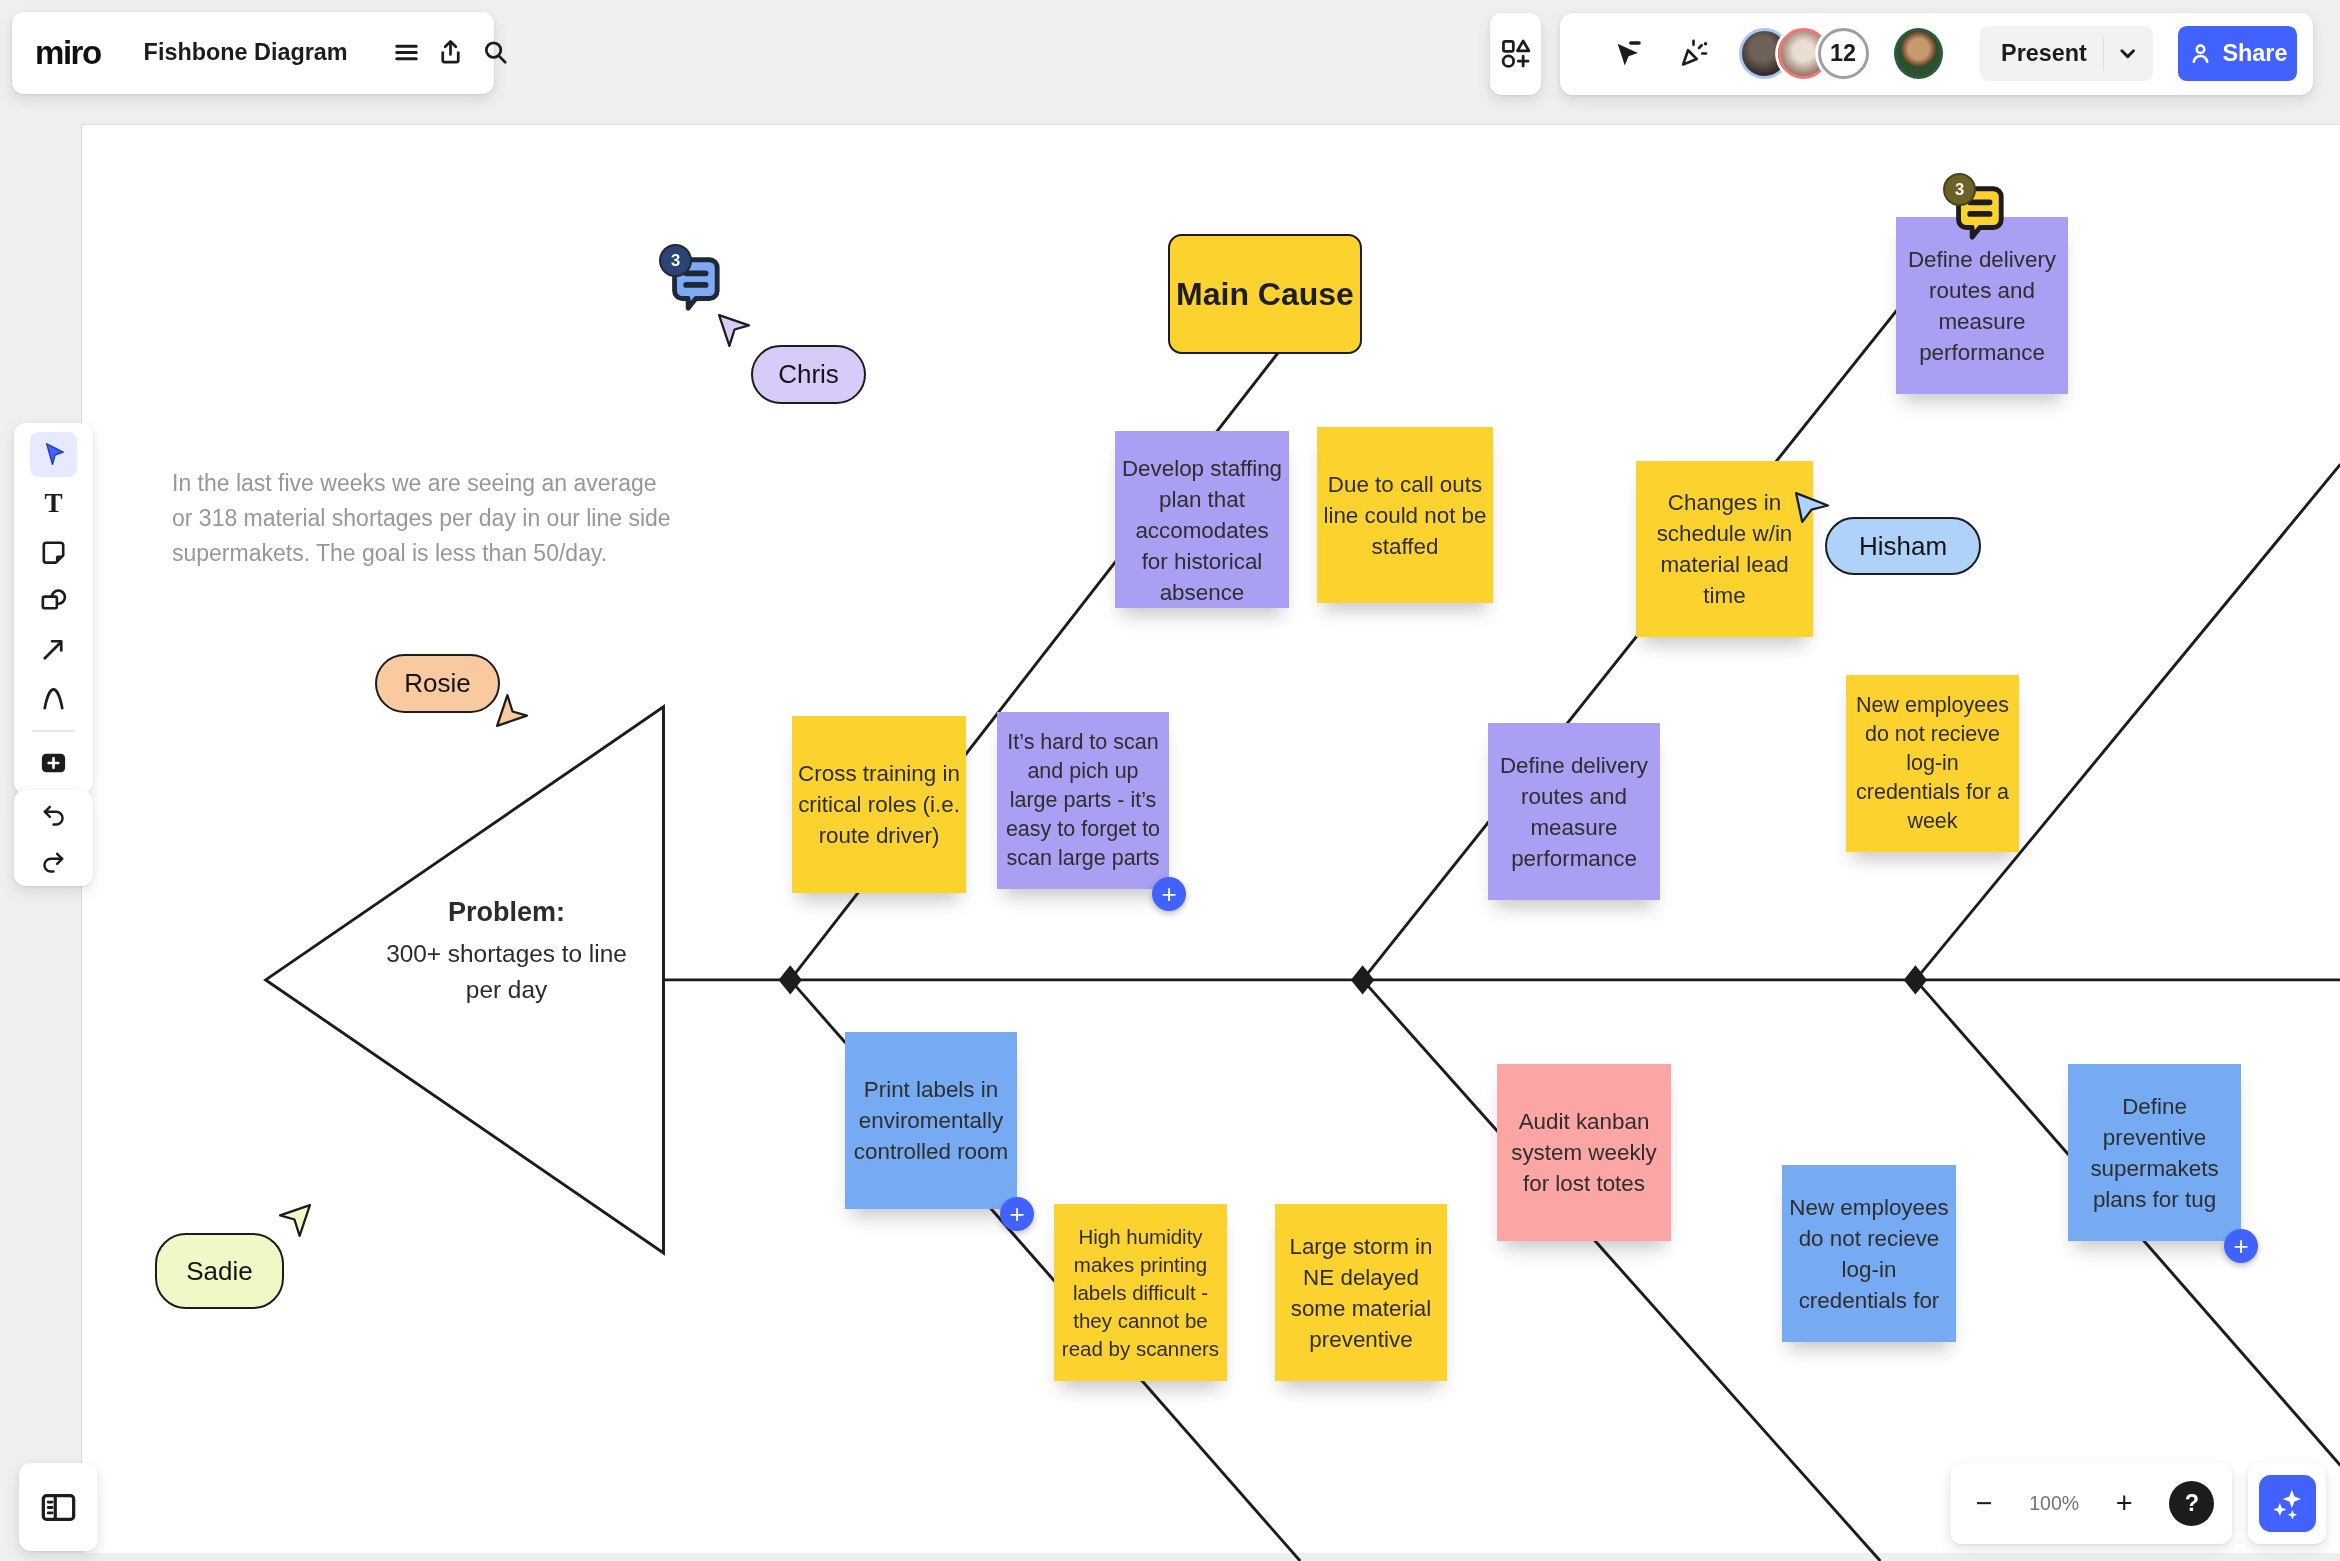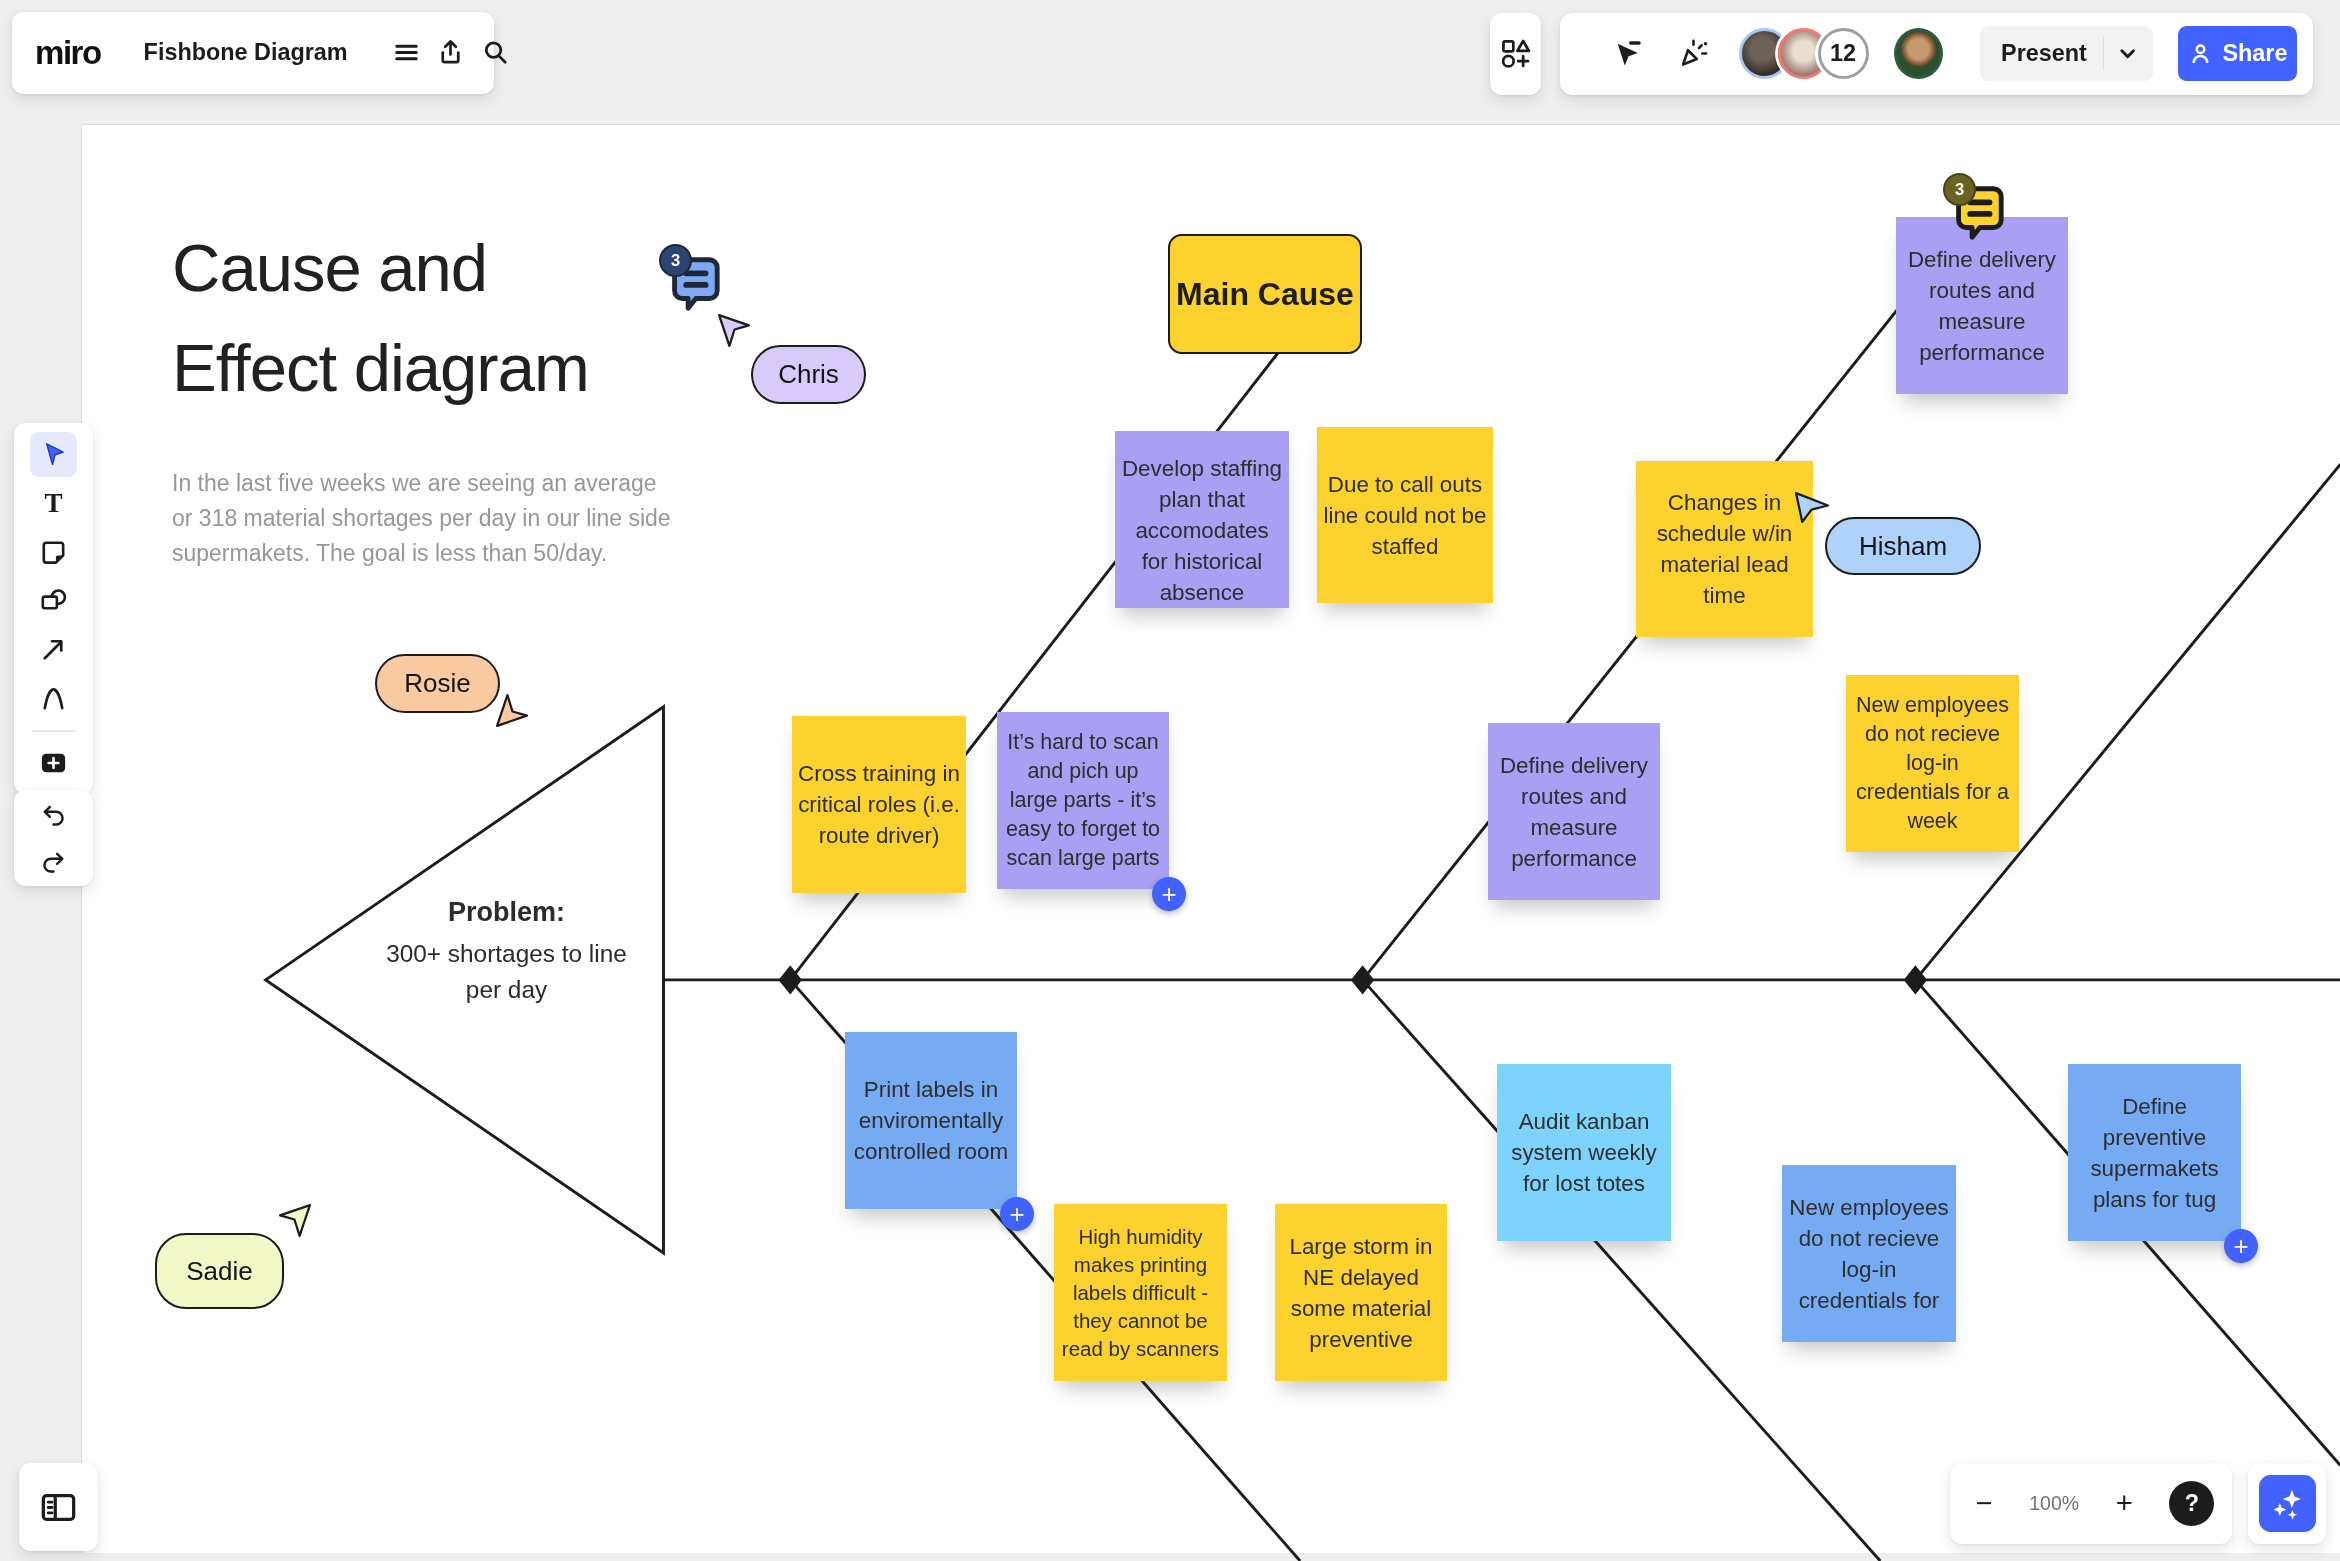--- a/index.html
+++ b/index.html
@@ -89,22 +89,20 @@
       <line x1="1964" y1="1005" x2="2400" y2="1503"></line>
       <polygon points="272,1005 680,725 680,1285" fill="#ffffff" stroke-width="3"></polygon>
     </g>
     <g fill="#1c1c1c">
       <path d="M810 990 L822 1005 L810 1020 L798 1005 Z"></path>
       <path d="M1397 990 L1409 1005 L1397 1020 L1385 1005 Z"></path>
       <path d="M1964 990 L1976 1005 L1964 1020 L1952 1005 Z"></path>
     </g>
   </svg>
 
-  <div id="board-title" class="preline">Cause and
-Effect diagram</div>
   <div id="board-desc" class="preline">In the last five weeks we are seeing an average
 or 318 material shortages per day in our line side
 supermakets. The goal is less than 50/day.</div>
   <div id="problem-label">
     <div class="ph">Problem:</div>
     <div class="pb preline">300+ shortages to line
 per day</div>
   </div>
   <div id="main-cause">Main Cause</div>
 
@@ -152,21 +150,21 @@
       <div class="sticky" style="left: 845px; top: 1032px; width: 172px; height: 177px; background: rgb(118, 171, 244);">
         <div class="stxt">Print labels in enviromentally controlled room</div>
       </div>
       <div class="plus-button" style="left: 1000px; top: 1197px;">+</div>
       <div class="sticky" style="left: 1054px; top: 1204px; width: 173px; height: 177px; background: rgb(252, 210, 47);">
         <div class="stxt" style="font-size: 20.5px; line-height: 28px;">High humidity makes printing labels difficult - they cannot be read by scanners</div>
       </div>
       <div class="sticky" style="left: 1275px; top: 1204px; width: 172px; height: 177px; background: rgb(252, 210, 47);">
         <div class="stxt">Large storm in NE delayed some material preventive</div>
       </div>
-      <div class="sticky" style="left: 1497px; top: 1064px; width: 174px; height: 177px; background: #7dd3fc;">
+      <div class="sticky" style="left: 1497px; top: 1064px; width: 174px; height: 177px; background: #fca5a5;">
         <div class="stxt">Audit kanban system weekly for lost totes</div>
       </div>
       <div class="sticky" style="left: 1782px; top: 1165px; width: 174px; height: 177px; background: rgb(118, 171, 244);">
         <div class="stxt">New employees do not recieve log-in credentials for</div>
       </div>
       <div class="sticky" style="left: 2068px; top: 1064px; width: 173px; height: 177px; background: rgb(118, 171, 244);">
         <div class="stxt">Define preventive supermakets plans for tug</div>
       </div>
       <div class="plus-button" style="left: 2224px; top: 1229px;">+</div>
     </div>

